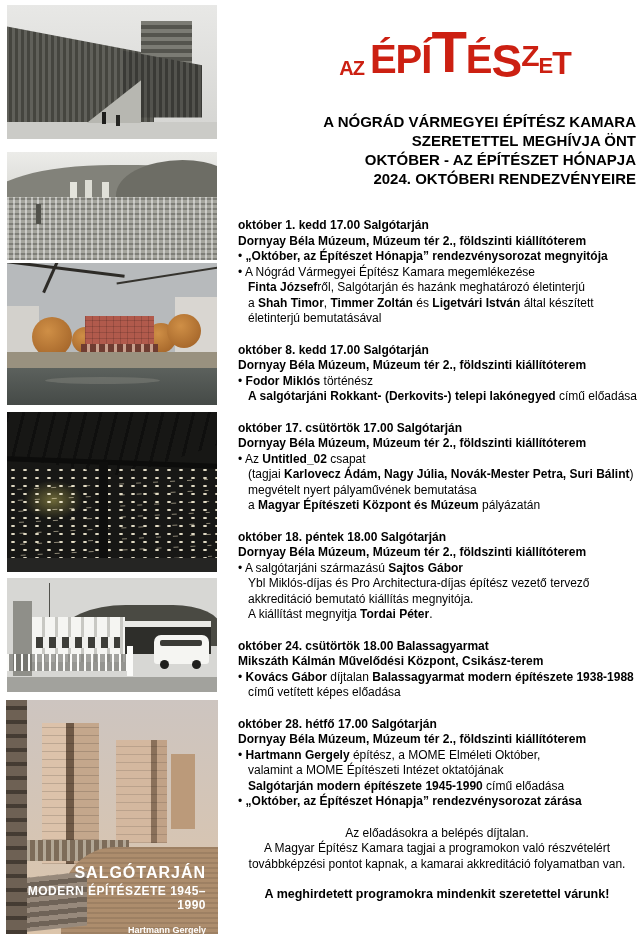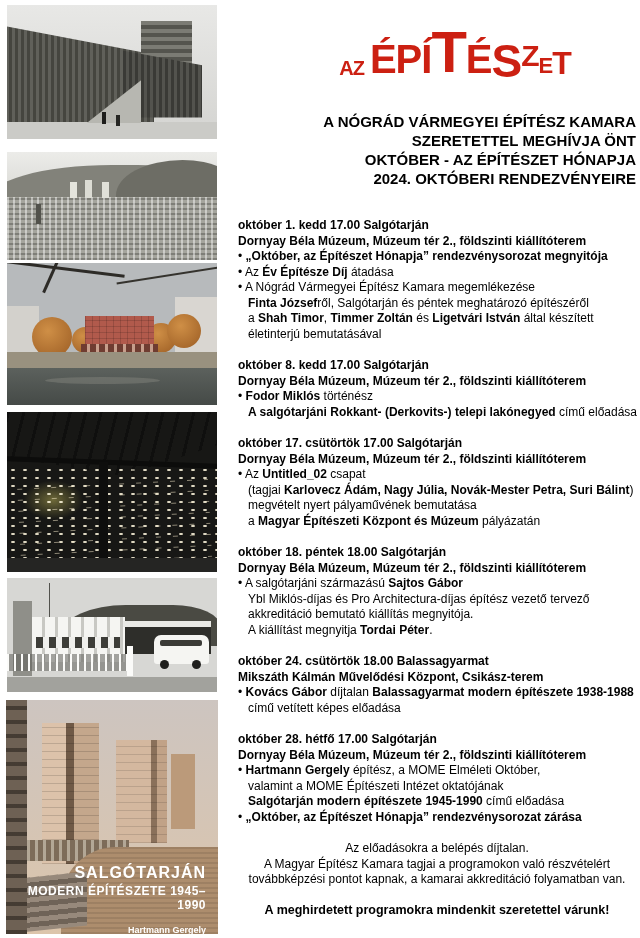--- a/index.html
+++ b/index.html
@@ -267,23 +267,22 @@
       <div>SZERETETTEL MEGHÍVJA ÖNT</div>
       <div>OKTÓBER - AZ ÉPÍTÉSZET HÓNAPJA</div>
       <div>2024. OKTÓBERI RENDEZVÉNYEIRE</div>
     </div>
 
     <div class="events">
         <div class="event">
           <div class="evline bold">október 1. kedd 17.00 Salgótarján</div>
           <div class="evline bold">Dornyay Béla Múzeum, Múzeum tér 2., földszinti kiállítóterem</div>
           <div class="evline itemfirst"><span>• </span><span class="bold">„Október, az Építészet Hónapja” rendezvénysorozat megnyitója</span></div>
-          <div class="evline itemfirst"><span>• </span><span>Az </span><span class="bold">Év Építésze Díj</span><span> átadása</span></div>
           <div class="evline itemfirst"><span>• </span><span>A Nógrád Vármegyei Építész Kamara megemlékezése</span></div>
-          <div class="evline itemcont"><span class="bold">Finta József</span><span>ről, Salgótarján és péntek meghatározó építészéről</span></div>
+          <div class="evline itemcont"><span class="bold">Finta József</span><span>ről, Salgótarján és hazánk meghatározó életinterjú</span></div>
           <div class="evline itemcont"><span>a </span><span class="bold">Shah Timor</span><span>, </span><span class="bold">Timmer Zoltán</span><span> és </span><span class="bold">Ligetvári István</span><span> által készített</span></div>
           <div class="evline itemcont"><span>életinterjú bemutatásával</span></div>
         </div>
         <div class="event">
           <div class="evline bold">október 8. kedd 17.00 Salgótarján</div>
           <div class="evline bold">Dornyay Béla Múzeum, Múzeum tér 2., földszinti kiállítóterem</div>
           <div class="evline itemfirst"><span>• </span><span class="bold">Fodor Miklós</span><span> történész</span></div>
           <div class="evline itemcont"><span class="bold">A salgótarjáni Rokkant- (Derkovits-) telepi lakónegyed</span><span> című előadása</span></div>
         </div>
         <div class="event">

